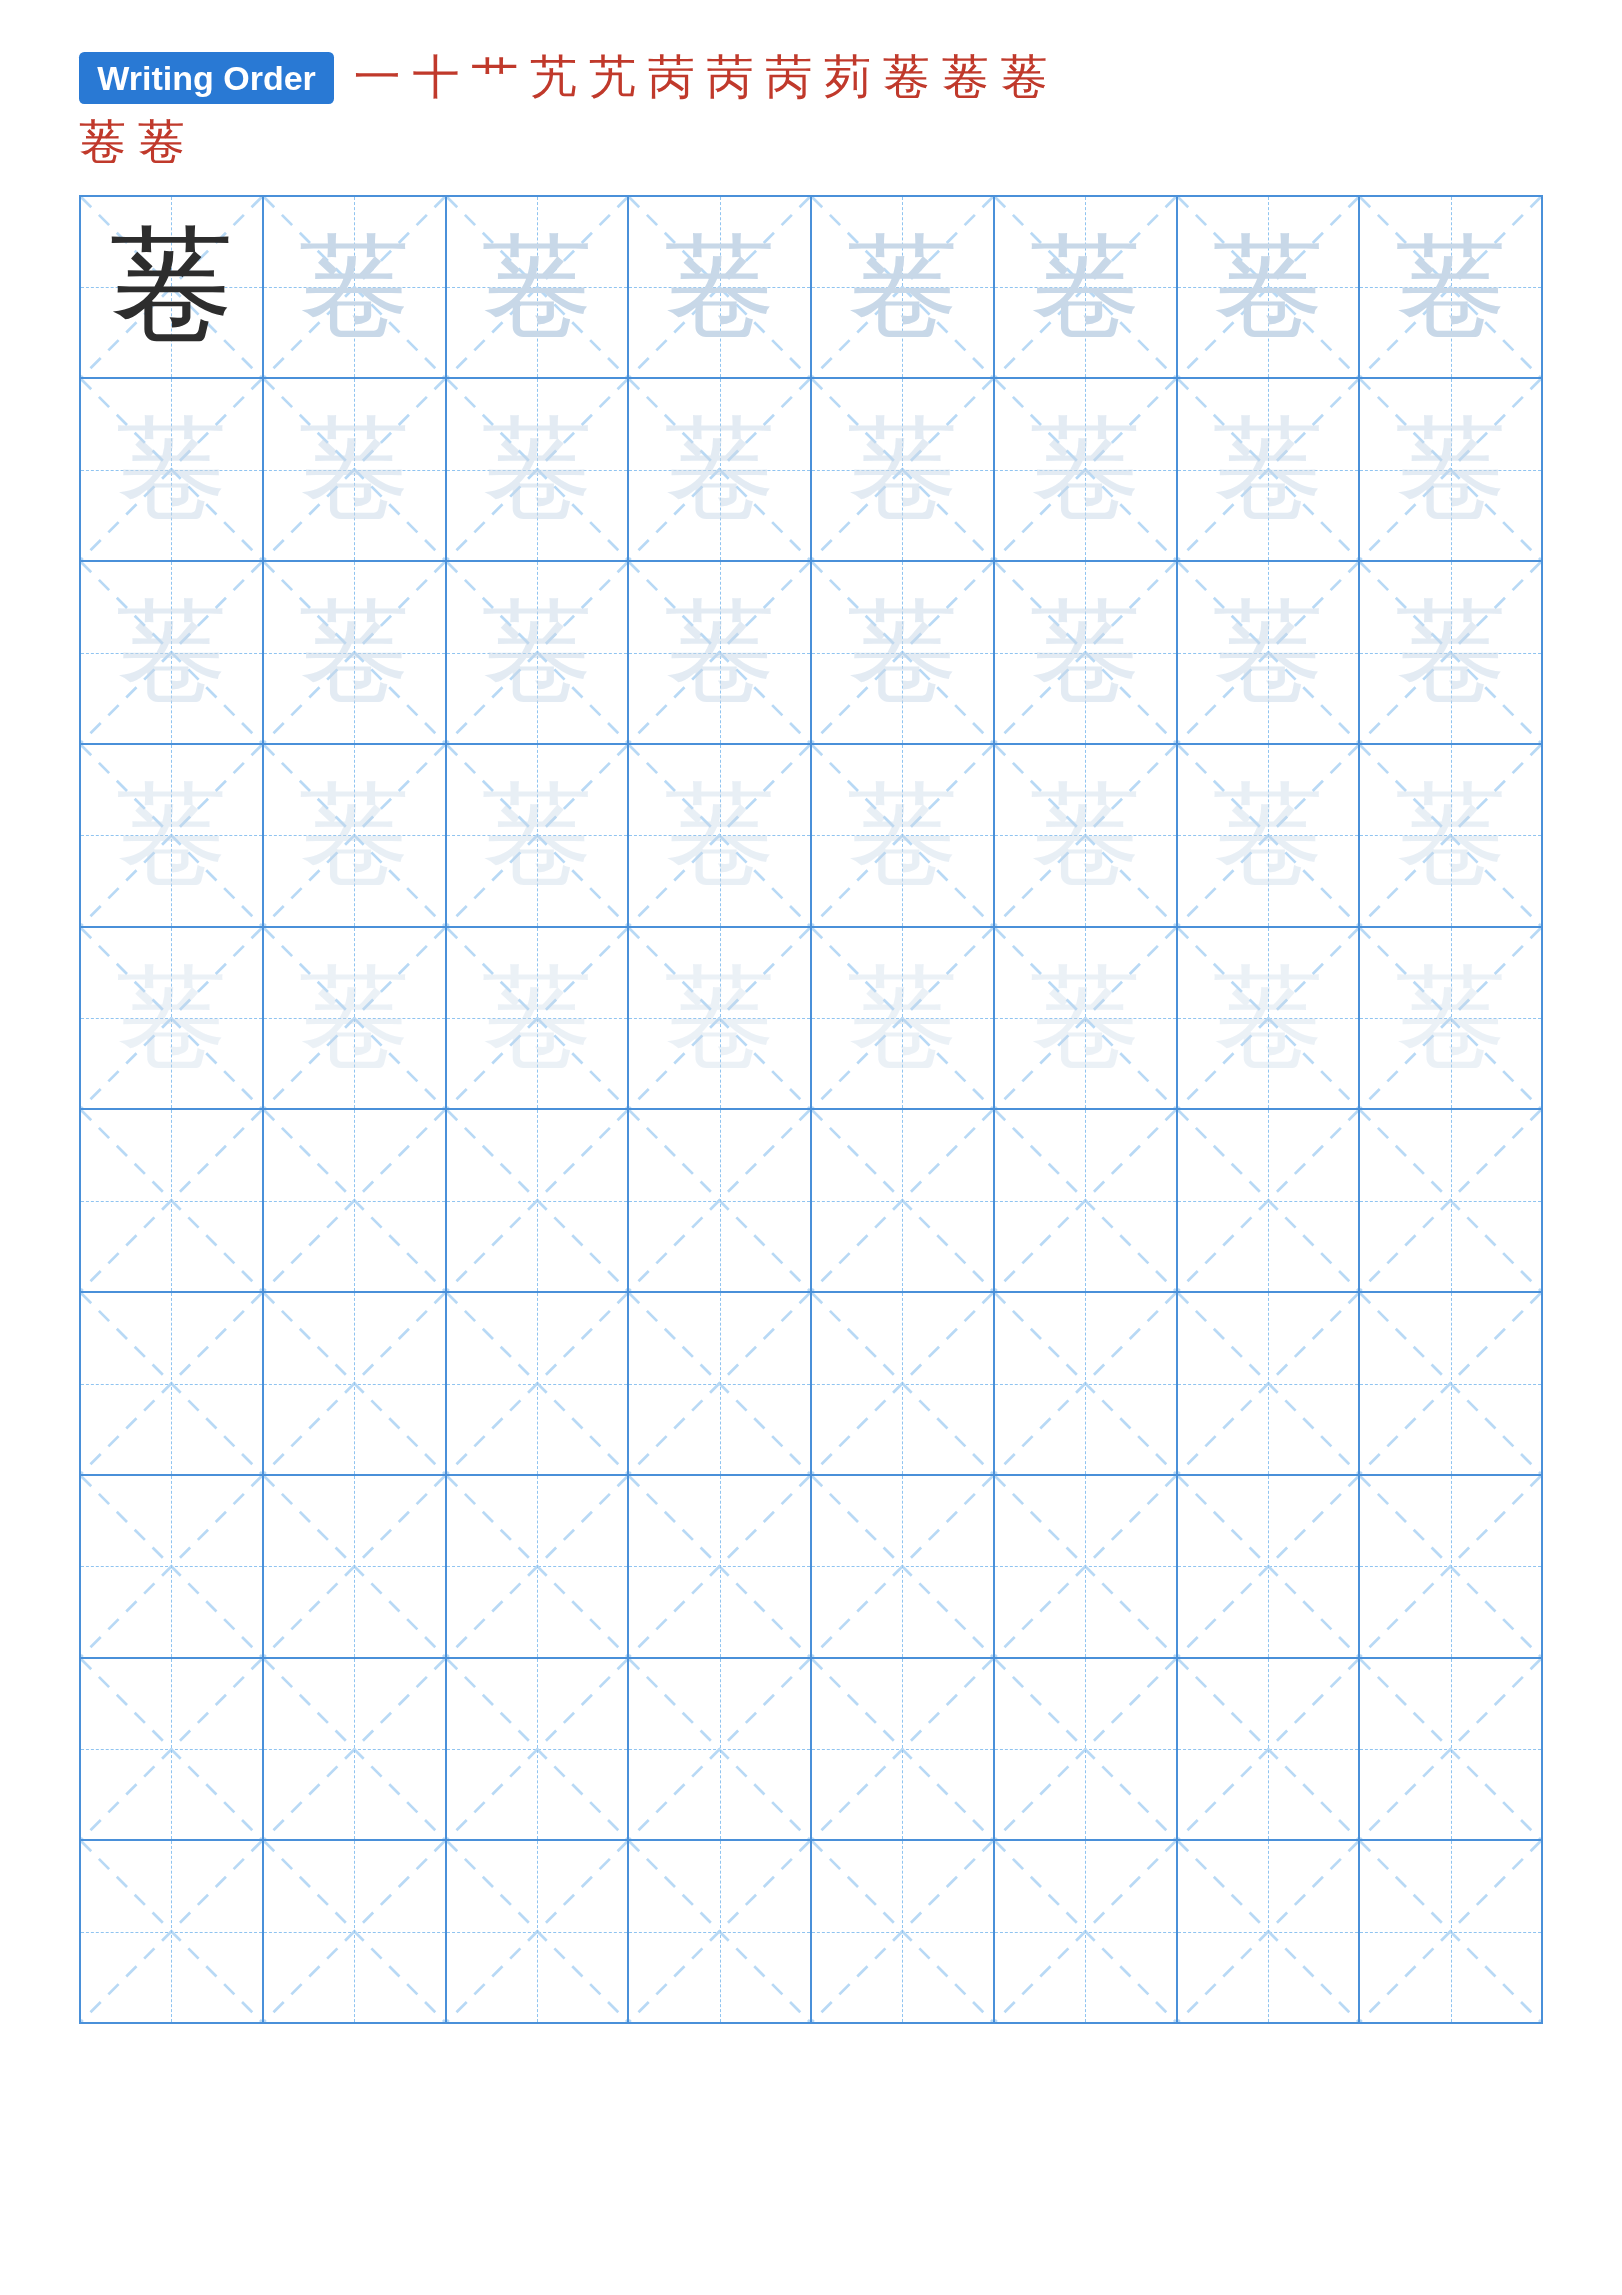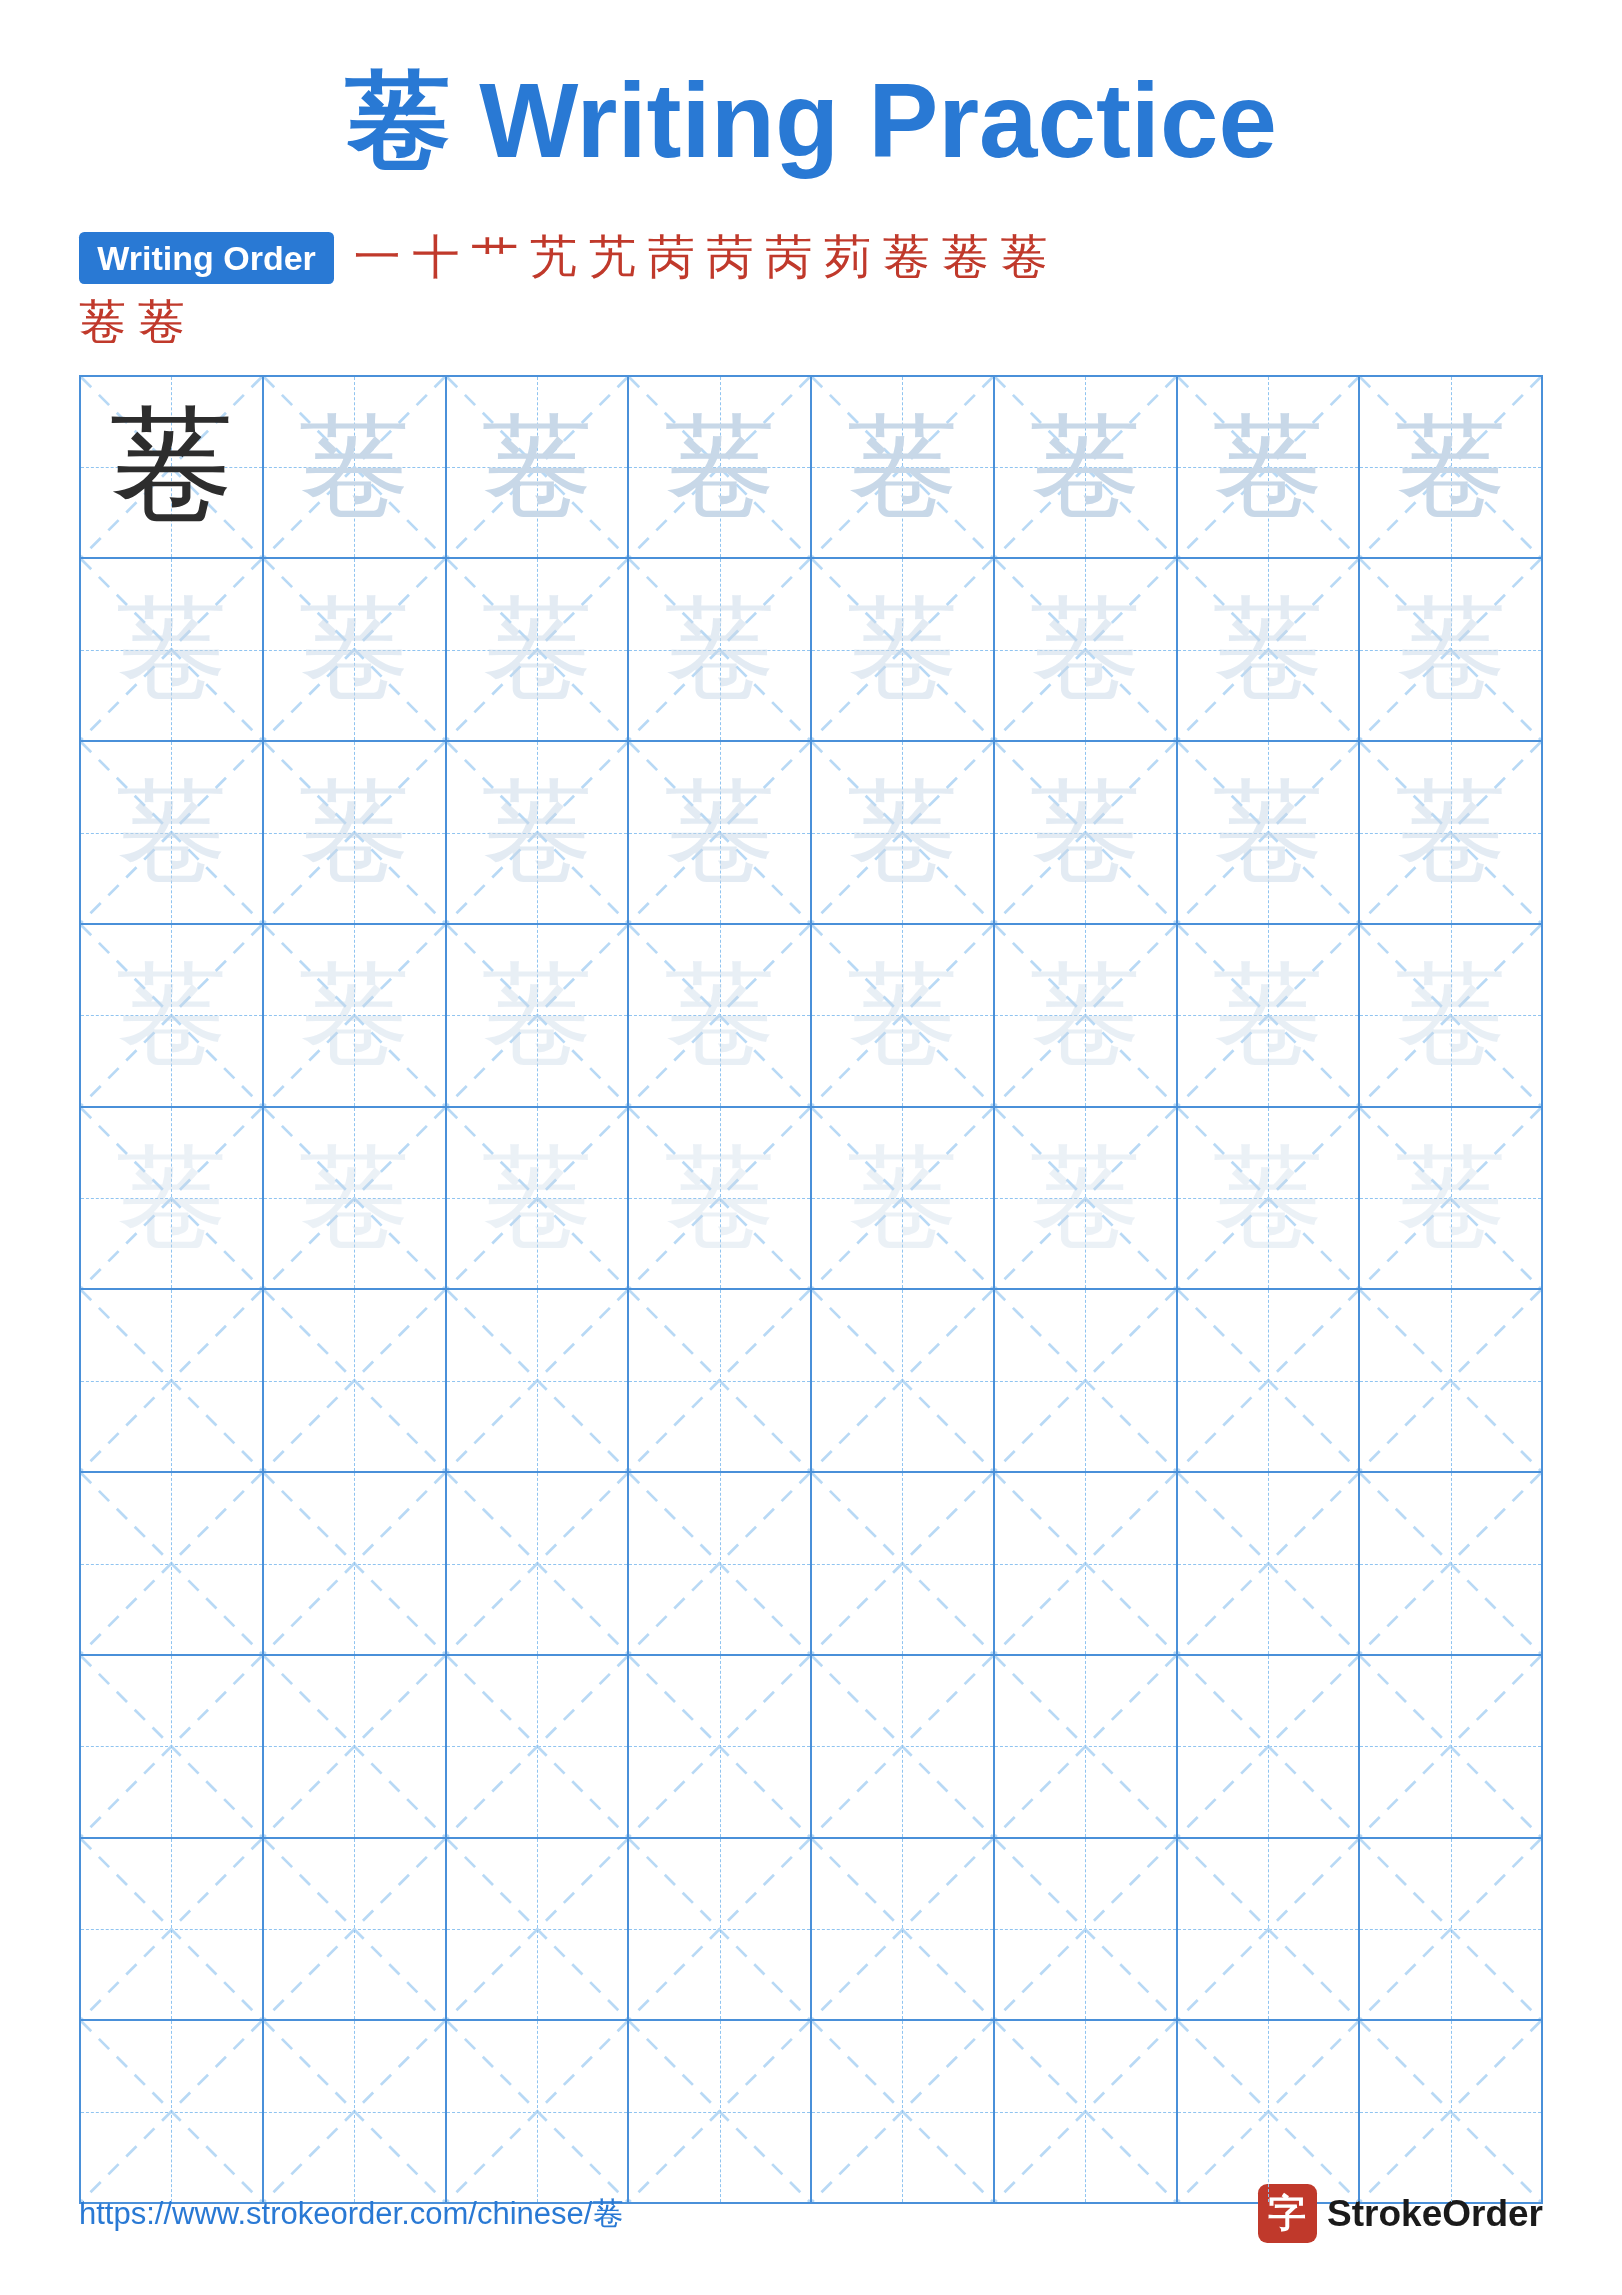--- a/index.html
+++ b/index.html
@@ -193,21 +193,20 @@
       font-weight: bold;
       color: #1a1a1a;
       font-family: sans-serif;
     }
   </style>
 </head>
 <body>
 
 <div class="page">
 
-  <div class="title">菤 Writing Practice</div>
 
   <div class="stroke-order-section">
     <div class="stroke-order-badge">Writing Order</div>
     <div class="stroke-chars">
 
     <span class="stroke-char">一</span>
         <span class="stroke-char">十</span>
         <span class="stroke-char">艹</span>
         <span class="stroke-char">艽</span>
         <span class="stroke-char">艽</span>
@@ -764,22 +763,15 @@
         </div>
         <div class="grid-cell">
           <svg class="diag" viewBox="0 0 100 100" preserveAspectRatio="none" style="position: absolute; top: 0px; left: 0px; width: 100%; height: 100%; z-index: 1;">
             <line x1="0" y1="0" x2="100" y2="100" stroke="#b8d9f5" stroke-width="1" stroke-dasharray="5,5"></line>
             <line x1="100" y1="0" x2="0" y2="100" stroke="#b8d9f5" stroke-width="1" stroke-dasharray="5,5"></line>
           </svg>
         </div>
       </div>
     </div>
 
-  <div class="footer">
-    <div class="footer-url">https://www.strokeorder.com/chinese/菤</div>
-    <div class="footer-brand">
-      <div class="brand-icon">字</div>
-      <div class="brand-text">StrokeOrder</div>
-    </div>
-  </div>
 
 </div>
 
 
 </body></html>

